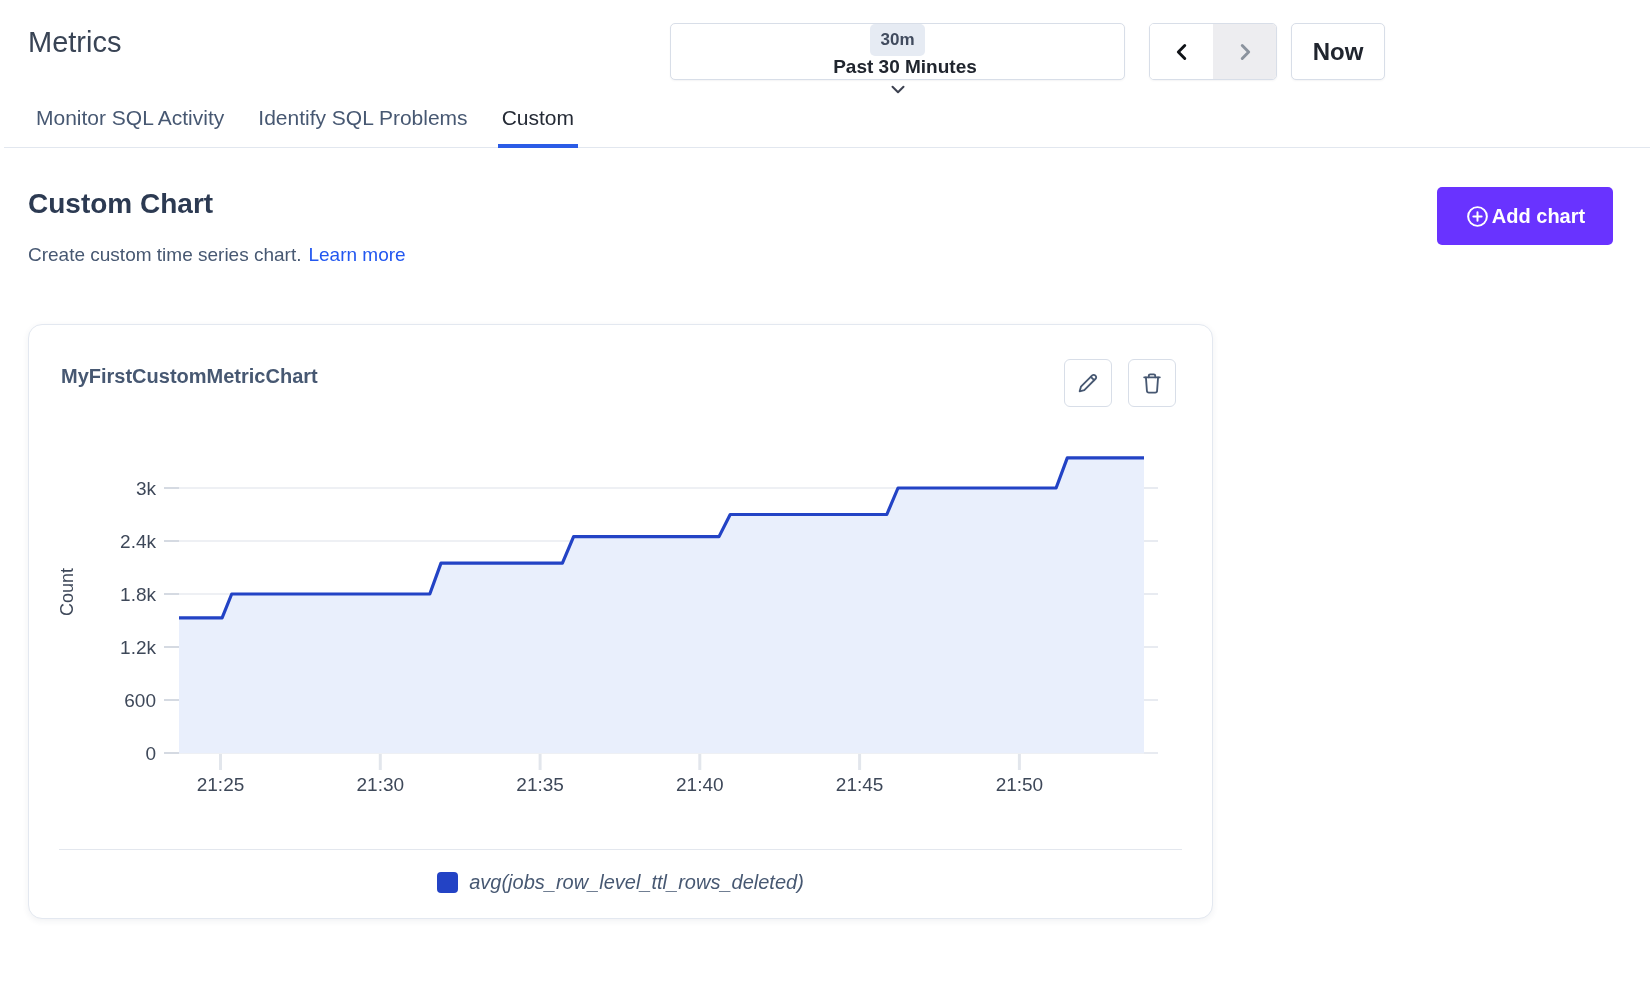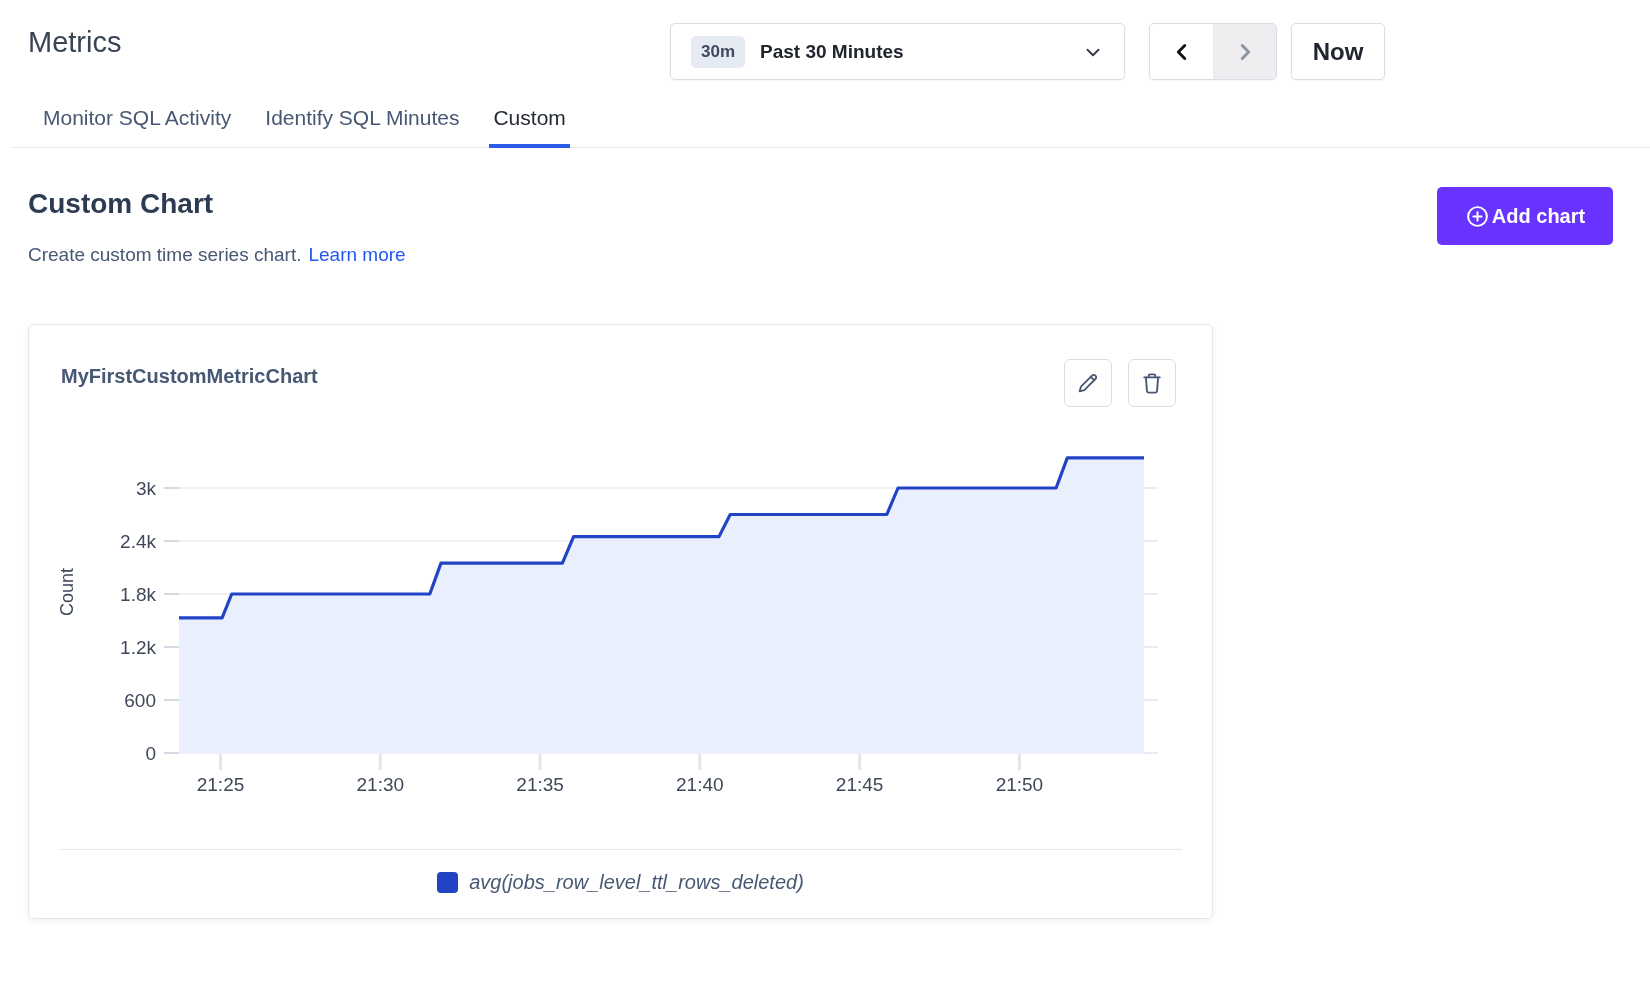--- a/index.html
+++ b/index.html
@@ -7,50 +7,50 @@
   body {
     width:1650px; height:982px; position:relative; overflow:hidden;
     background:#ffffff; color:#242a35;
     font-family:"Liberation Sans", sans-serif;
   }
   .page-title { position:absolute; left:28px; top:26px; font-size:29px; font-weight:400; color:#394455; }
 
   
   .time-select { position:absolute; left:670px; top:23px; width:455px; height:57px;
     background:#fff; border:1px solid #d8dee8; border-radius:5px; display:flex; align-items:center;
-    padding:0 20px; cursor:pointer; box-shadow:0 1px 2px rgba(60,70,90,.06); }
+    padding:0 20px; cursor:pointer; box-shadow:0 1px 2px rgba(60,70,90,.06);flex-direction:column; }
   .tw-badge { background:#e6ebf3; border-radius:5px; padding:6px 10px; font-size:17px; font-weight:700; color:#414b5e; }
   .tw-label { margin-left:15px; font-size:19px; font-weight:600; color:#20252e; flex:1; }
   .pager { position:absolute; left:1149px; top:23px; width:128px; height:57px;
     border:1px solid #d8dee8; border-radius:5px; overflow:hidden; display:flex; background:#fff;
     box-shadow:0 1px 2px rgba(60,70,90,.06); }
   .pager .pg-btn { width:50%; height:100%; border:none; display:flex; align-items:center; justify-content:center; cursor:pointer; padding:0; }
   .pg-prev { background:#ffffff; border-right:1px solid #d8dee8; }
   .pg-next { background:#ededf0; }
   .now-btn { position:absolute; left:1291px; top:23px; width:94px; height:57px; background:#fff;
     border:1px solid #d8dee8; border-radius:5px; font-size:24px; font-weight:600; color:#20252e; cursor:pointer;
     font-family:"Liberation Sans", sans-serif; box-shadow:0 1px 2px rgba(60,70,90,.06); }
 
   
-  .tabs { position:absolute; left:11px; right:0; top:100px; padding-left:28px; display:flex; gap:26px; border-bottom:1px solid #e2e7ef; }
+  .tabs { position:absolute; left:4px; right:0; top:100px; padding-left:28px; display:flex; gap:26px; border-bottom:1px solid #e2e7ef; }
   .tab { font-size:21px; color:#475872; padding:6px 4px 17px 4px; cursor:pointer; position:relative; }
   .tab.active { color:#242a35; }
   .tab.active::after { content:""; position:absolute; left:0; right:0; bottom:-1px; height:4px; background:#2b5ce6; }
 
   
   .section-title { position:absolute; left:28px; top:188px; font-size:28px; font-weight:700; color:#2c3a52; }
   .section-sub { position:absolute; left:28px; top:244px; font-size:19px; color:#475872; }
   .learn-more { color:#2257f0; font-weight:400; margin-left:7px; cursor:pointer; }
   .add-chart { position:absolute; left:1437px; top:187px; width:176px; height:58px; background:#6933ff;
     border:none; border-radius:5px; color:#fff; font-size:20px; font-weight:600; display:flex;
     align-items:center; justify-content:center; gap:2px; cursor:pointer; font-family:"Liberation Sans", sans-serif; }
 
   
   .card { position:absolute; left:28px; top:324px; width:1185px; height:595px; background:#fff;
-    border:1px solid #e3e8f0; border-radius:6px; box-shadow:0 2px 6px rgba(40,50,80,.07); }
+    border:1px solid #e3e8f0; border-radius:14px; box-shadow:0 2px 6px rgba(40,50,80,.07); }
   .card-title { position:absolute; left:32px; top:40px; font-size:20px; font-weight:700; color:#475872; z-index:2; }
   .icon-btn { position:absolute; top:34px; width:48px; height:48px; background:#fff; border:1px solid #d8dee8;
     border-radius:6px; display:flex; align-items:center; justify-content:center; cursor:pointer; z-index:2; padding:0; }
   .edit-btn { left:1035px; } .delete-btn { left:1099px; }
   svg.chart { position:absolute; left:0; top:0; width:1185px; height:480px; z-index:1; }
   svg.chart text { font-family:"Liberation Sans", sans-serif; }
   .tick-label { font-size:19px; fill:#3e4859; }
   .axis-label { font-size:18px; fill:#3e4859; }
   .card-divider { position:absolute; left:30px; right:30px; top:524px; height:1px; background:#e3e7ee; }
   .legend { position:absolute; left:0; right:0; top:546px; display:flex; align-items:center; justify-content:center; gap:11px; }
@@ -86,21 +86,21 @@
           <path d="M9 5l7 7-7 7"></path>
         </svg>
     </span>
   </button>
 </div>
 
 <button class="now-btn">Now</button>
 
 <div class="tabs">
   <div class="tab">Monitor SQL Activity</div>
-  <div class="tab">Identify SQL Minutes</div>
+  <div class="tab">Identify SQL Problems</div>
   <div class="tab active">Custom</div>
 </div>
 
 <div class="section-title">Custom Chart</div>
 <div class="section-sub">
   <span>Create custom time series chart.</span><span class="learn-more">Learn more</span>
 </div>
 
 <button class="add-chart">
   <span style="display:flex;">

